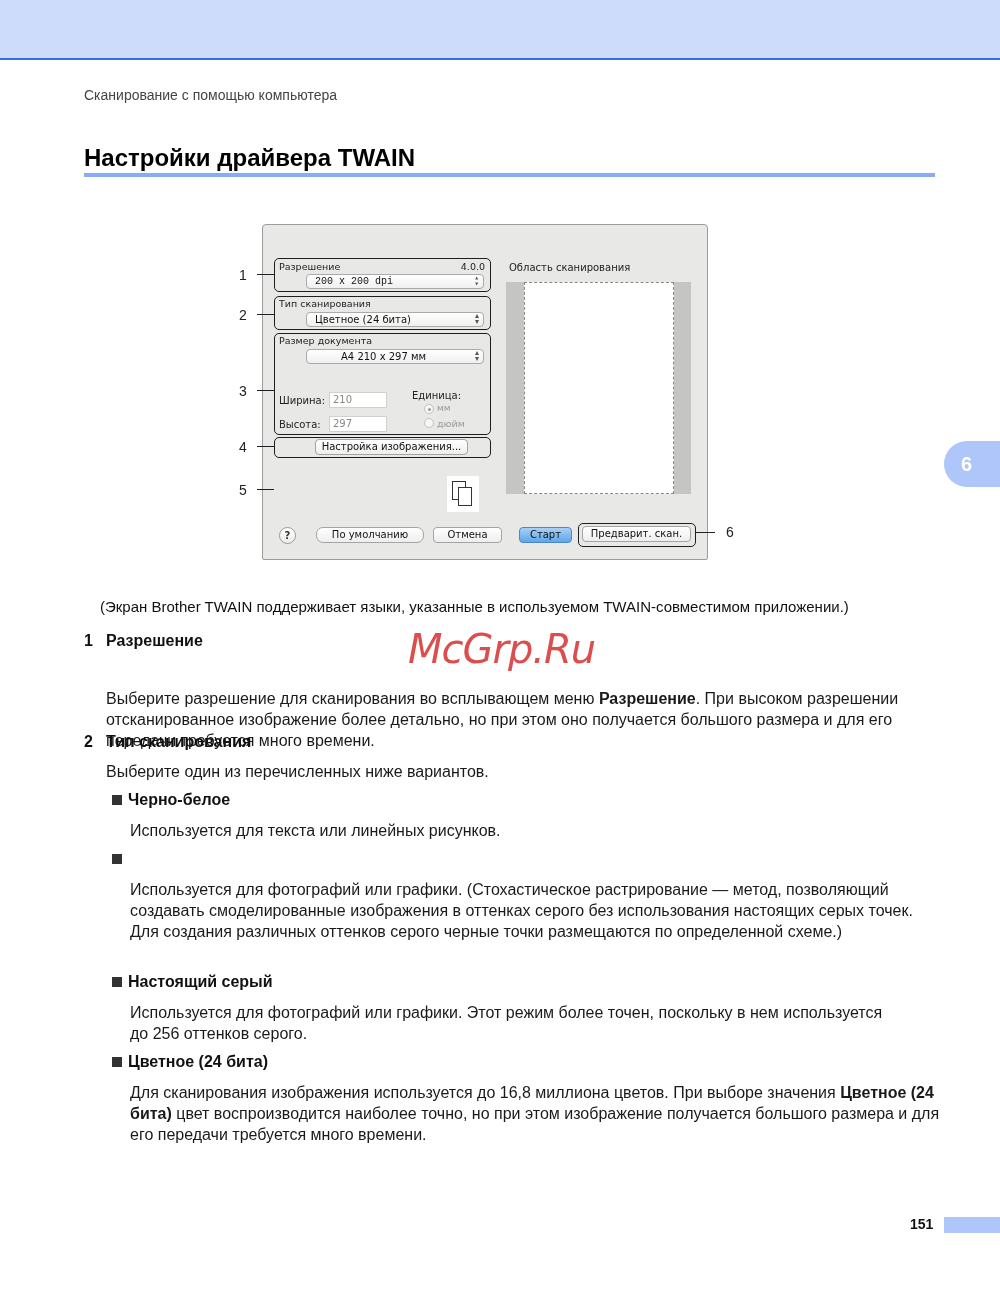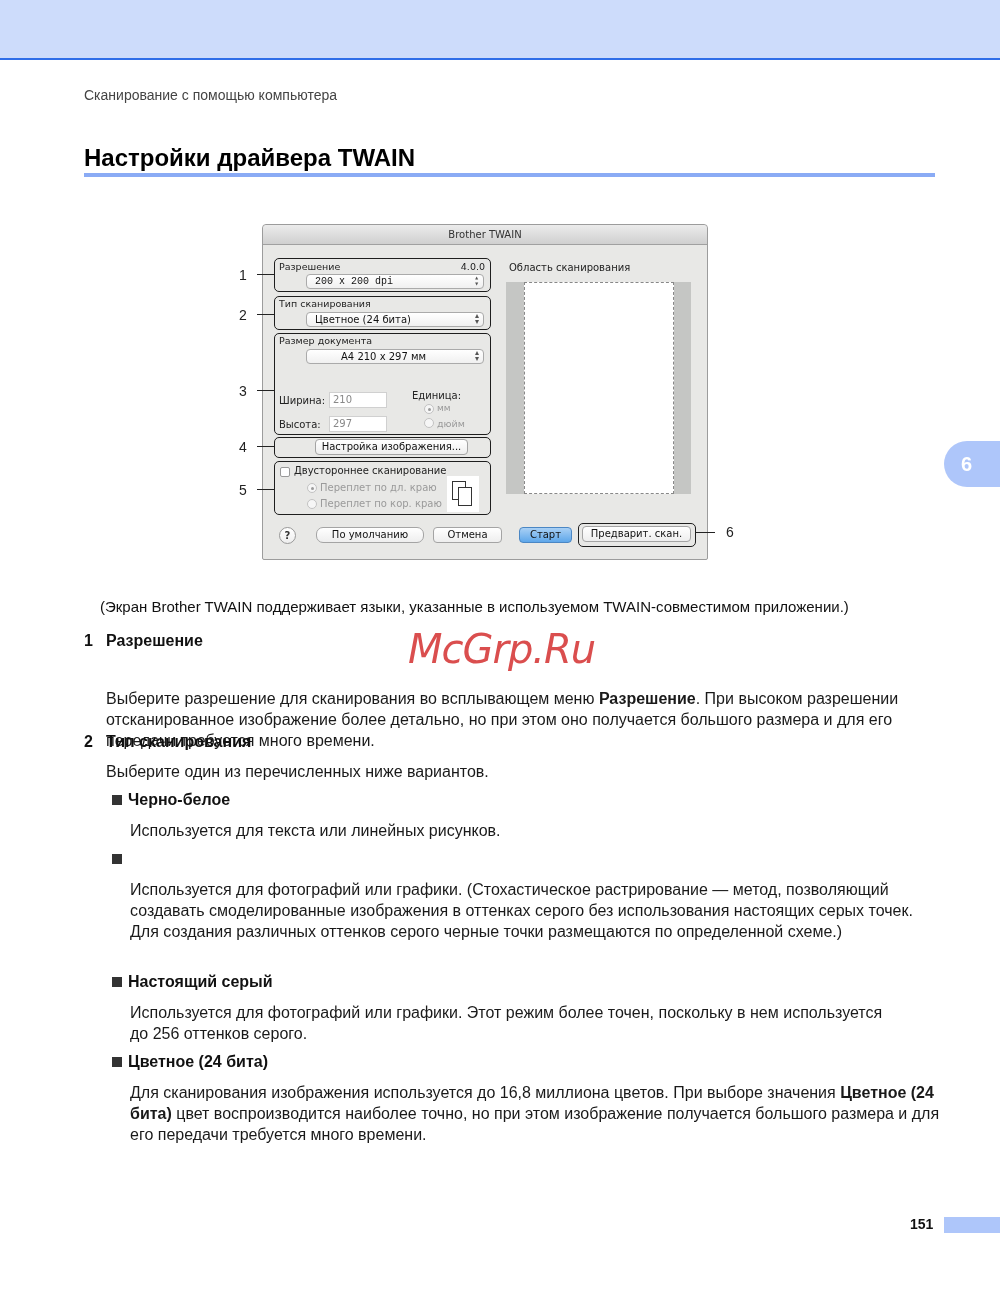--- a/index.html
+++ b/index.html
@@ -54,21 +54,20 @@
 </head>
 <body>
 
 <div class="top-band"></div>
 <div class="running-head">Сканирование с помощью компьютера</div>
 <div class="section-title">Настройки драйвера TWAIN</div>
 <div class="title-rule"></div>
 <div class="chapter-tab">6</div>
 
 <div class="dialog">
-  <div class="titlebar">Brother TWAIN</div>
 
   <div class="grp" style="left:11px; top:33px; width:217px; height:34px;">
     <div class="grp-label" style="left:4px; top:2px;">Разрешение</div>
     <div class="grp-label" style="right:5px; top:2px;">4.0.0</div>
     <div class="select" style="left:31px; top:15px; width:178px; padding-left:8px;font-family:Liberation Mono, monospace;">
       <span>200 x 200 dpi</span>
       <span class="arrows">▴<br>▾</span>
     </div>
   </div>
 
@@ -94,28 +93,20 @@
     <div class="radio on" style="left:149px; top:70px;"></div>
     <div class="lbl dim" style="left:162px; top:69px; font-size:9px;">мм</div>
     <div class="radio" style="left:149px; top:84px;"></div>
     <div class="lbl dim" style="left:162px; top:84px; font-size:9.5px;">дюйм</div>
   </div>
 
   <div class="grp" style="left:11px; top:212px; width:217px; height:21px;">
     <div class="btn" style="left:40px; top:1px; width:153px;">Настройка изображения...</div>
   </div>
 
-  <div class="grp" style="left:11px; top:236px; width:217px; height:54px;">
-    <div class="checkbox" style="left:5px; top:5px;"></div>
-    <div class="lbl" style="left:19px; top:3px;">Двустороннее сканирование</div>
-    <div class="radio on" style="left:32px; top:21px;"></div>
-    <div class="lbl dim" style="left:45px; top:20px;">Переплет по дл. краю</div>
-    <div class="radio" style="left:32px; top:37px;"></div>
-    <div class="lbl dim" style="left:45px; top:36px;">Переплет по кор. краю</div>
-  </div>
   <div class="duplex-icon">
       <div class="p1"></div>
       <div class="p2"></div>
     </div>
 
   <div class="lbl" style="left:246px; top:37px;">Область сканирования</div>
   <div class="preview-area">
     <div class="preview-page"></div>
   </div>
 

